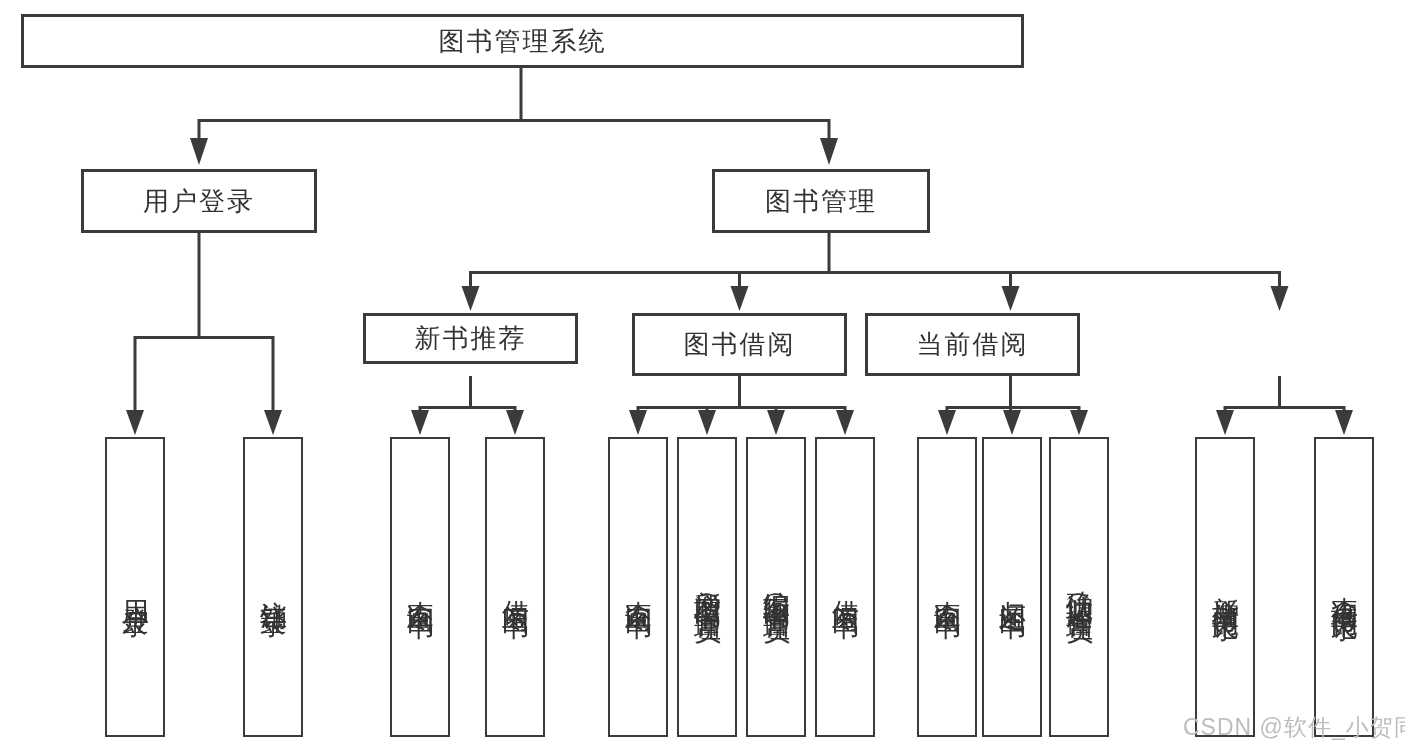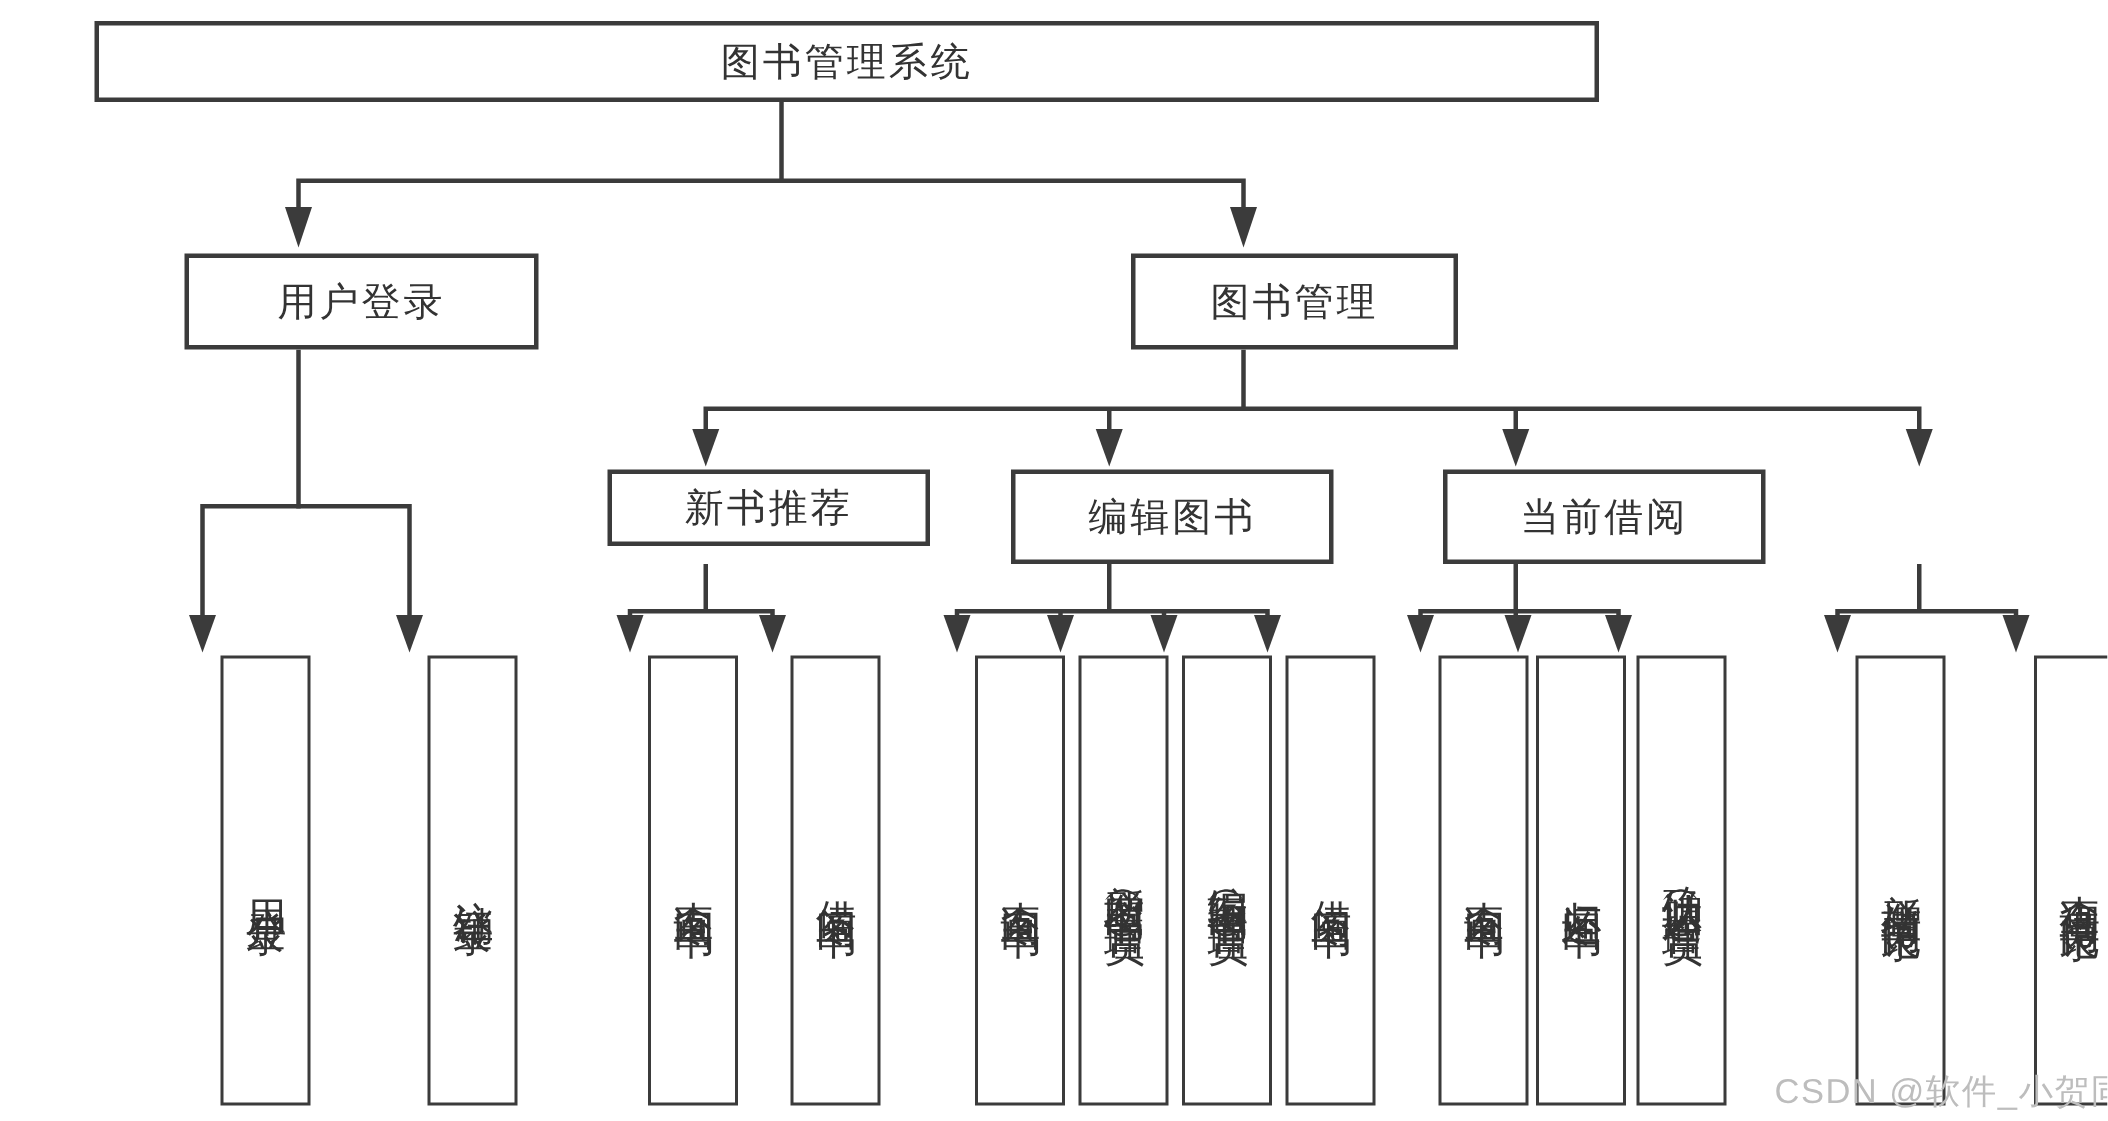--- a/index.html
+++ b/index.html
@@ -12,21 +12,21 @@
   .stage{
     position:relative;width:1405px;height:747px;background:var(--bg);
     font-family:"Liberation Sans", sans-serif;overflow:hidden;
   }
   svg.wires{position:absolute;left:0;top:0;width:1405px;height:747px;}
   svg.wires .lines{stroke:var(--line);stroke-width:3;fill:none;}
   svg.wires .heads{fill:var(--line);stroke:none;}
   .node{
     position:absolute;box-sizing:border-box;background:var(--bg);
     border:3px solid var(--line);color:var(--text);
-    display:flex;align-items:center;justify-content:center;margin-left:42px;
+    display:flex;align-items:center;justify-content:center;
   }
   .h{font-size:26px;letter-spacing:2px;white-space:nowrap;}
   .v{width:60px;top:437px;height:300px;border-width:2.5px;}
   .v .vt{
     writing-mode:vertical-rl;text-orientation:mixed;
     font-size:27px;letter-spacing:4px;line-height:1;white-space:nowrap;
   }
   .watermark{
     position:absolute;left:1183px;top:712px;z-index:5;
     font-size:23px;letter-spacing:1px;color:var(--wm);white-space:nowrap;
@@ -93,22 +93,22 @@
       <polygon points="1335,410 1353,410 1344,435"></polygon>
     </g>
   </svg>
 
   <div class="node h" style="left:21px;top:14px;width:1003px;height:54px">图书管理系统</div>
 
   <div class="node h" style="left:81px;top:169px;width:236px;height:64px">用户登录</div>
   <div class="node h" style="left:712px;top:169px;width:218px;height:64px">图书管理</div>
 
   <div class="node h" style="left:363px;top:313px;width:215px;height:51px">新书推荐</div>
-  <div class="node h" style="left:632px;top:313px;width:215px;height:63px">编辑图书</div>
-  <div class="node h" style="left:920px;top:313px;width:215px;height:63px">当前借阅</div>
+  <div class="node h" style="left:632px;top:313px;width:215px;height:63px">图书借阅</div>
+  <div class="node h" style="left:865px;top:313px;width:215px;height:63px">当前借阅</div>
 
   <div class="node v" style="left:105px">
     <span class="vt">用户登录</span>
   </div>
   <div class="node v" style="left:243px">
     <span class="vt">注销登录</span>
   </div>
 
   <div class="node v" style="left:390px">
     <span class="vt">查询图书</span>

